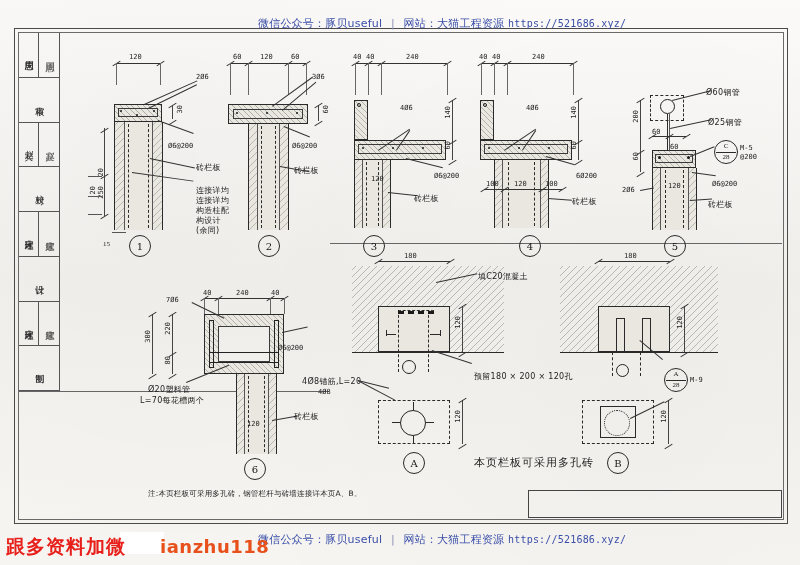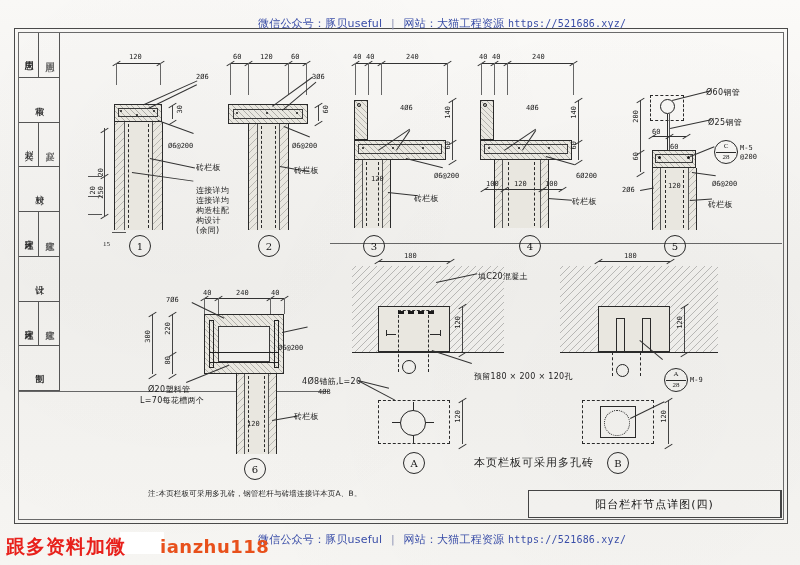--- a/index.html
+++ b/index.html
@@ -694,14 +694,13 @@
   <div class="lbl mono v" style="left:660px;top:410px;">120</div>
 
   <div class="bubble" style="left:607px;top:452px;">B</div>
 </div>
 
 <div class="lbl cn" style="left:474px;top:456px;font-size:11px;letter-spacing:1px;">本页栏板可采用多孔砖</div>
 
 <div class="lbl note" style="left:148px;top:489px;">注:本页栏板可采用多孔砖，钢管栏杆与砖墙连接详本页A、B。</div>
 
 <div id="titleblk">
-  <div id="tb-name">阳台栏杆节点详图(四)</div>
 </div>
 
 </body></html>

